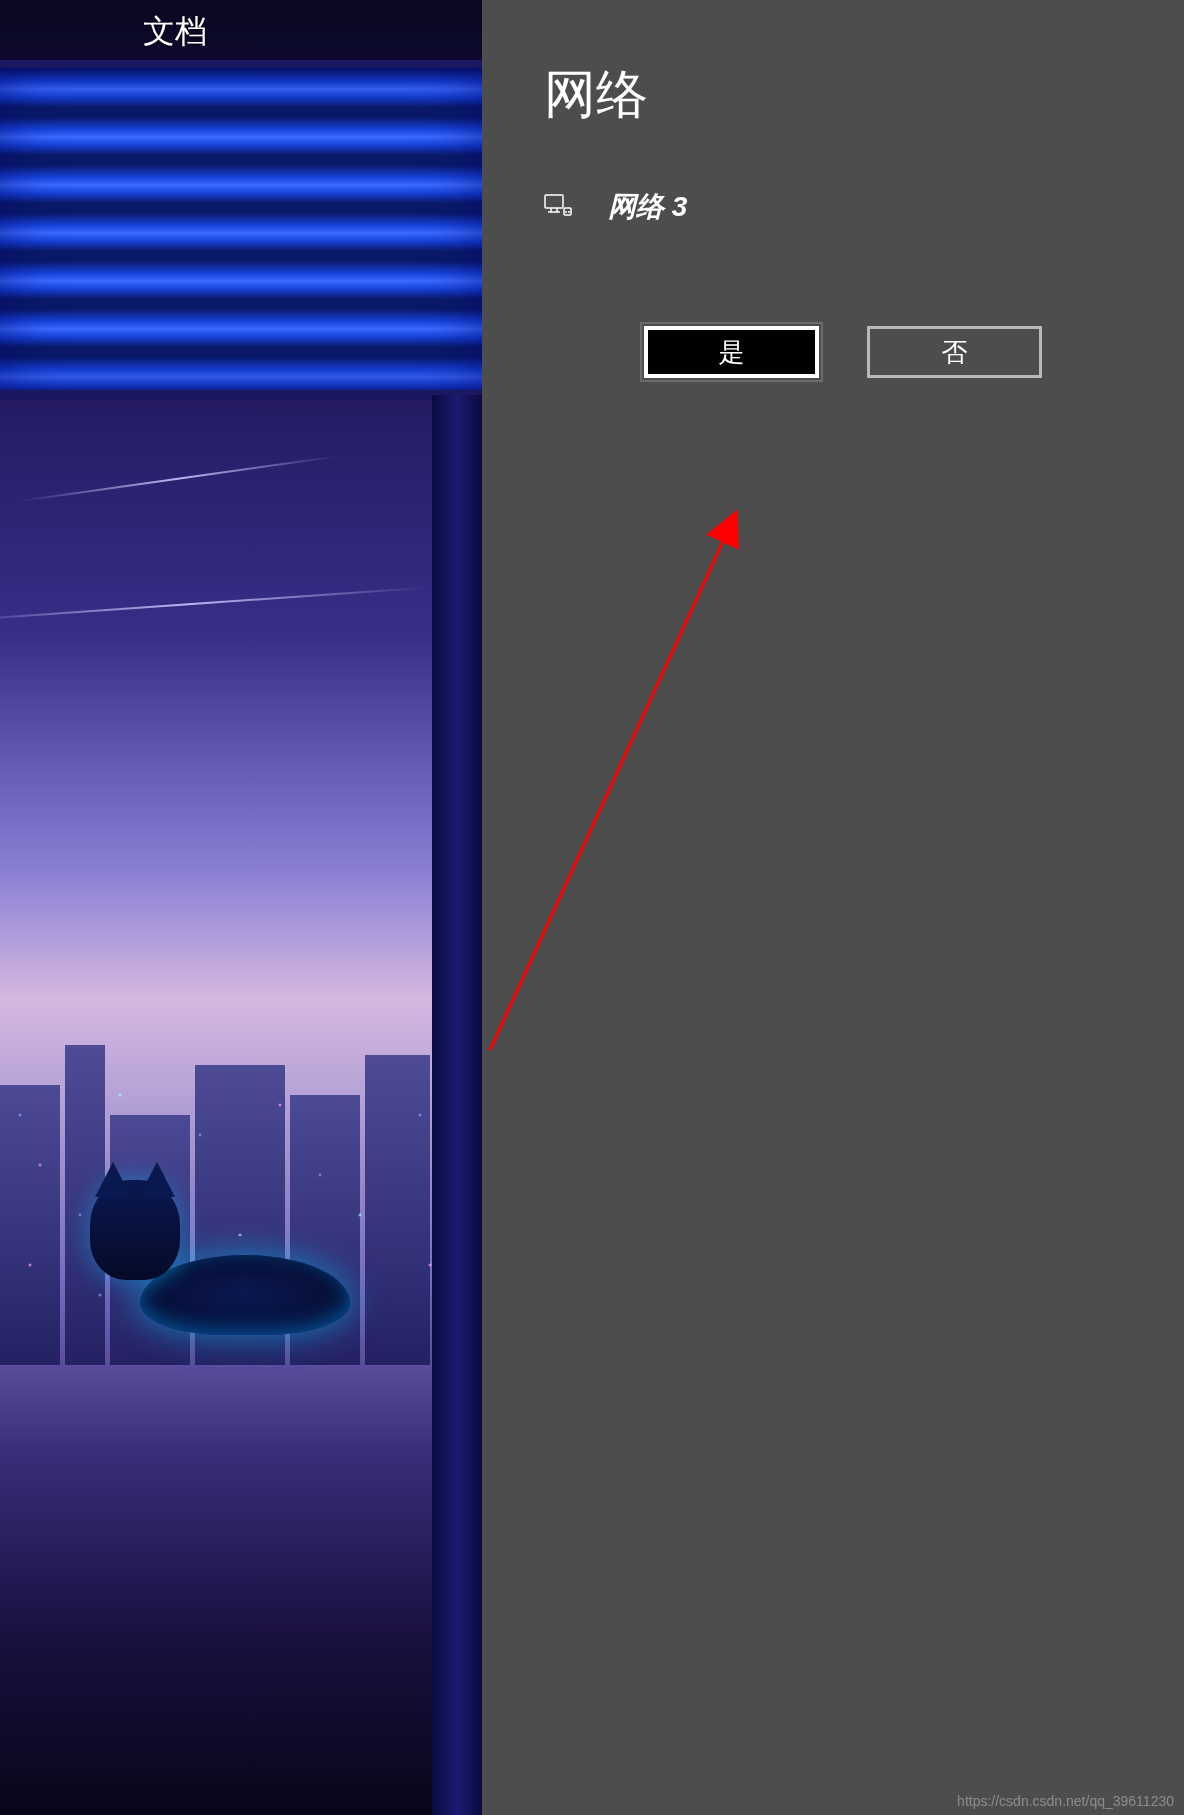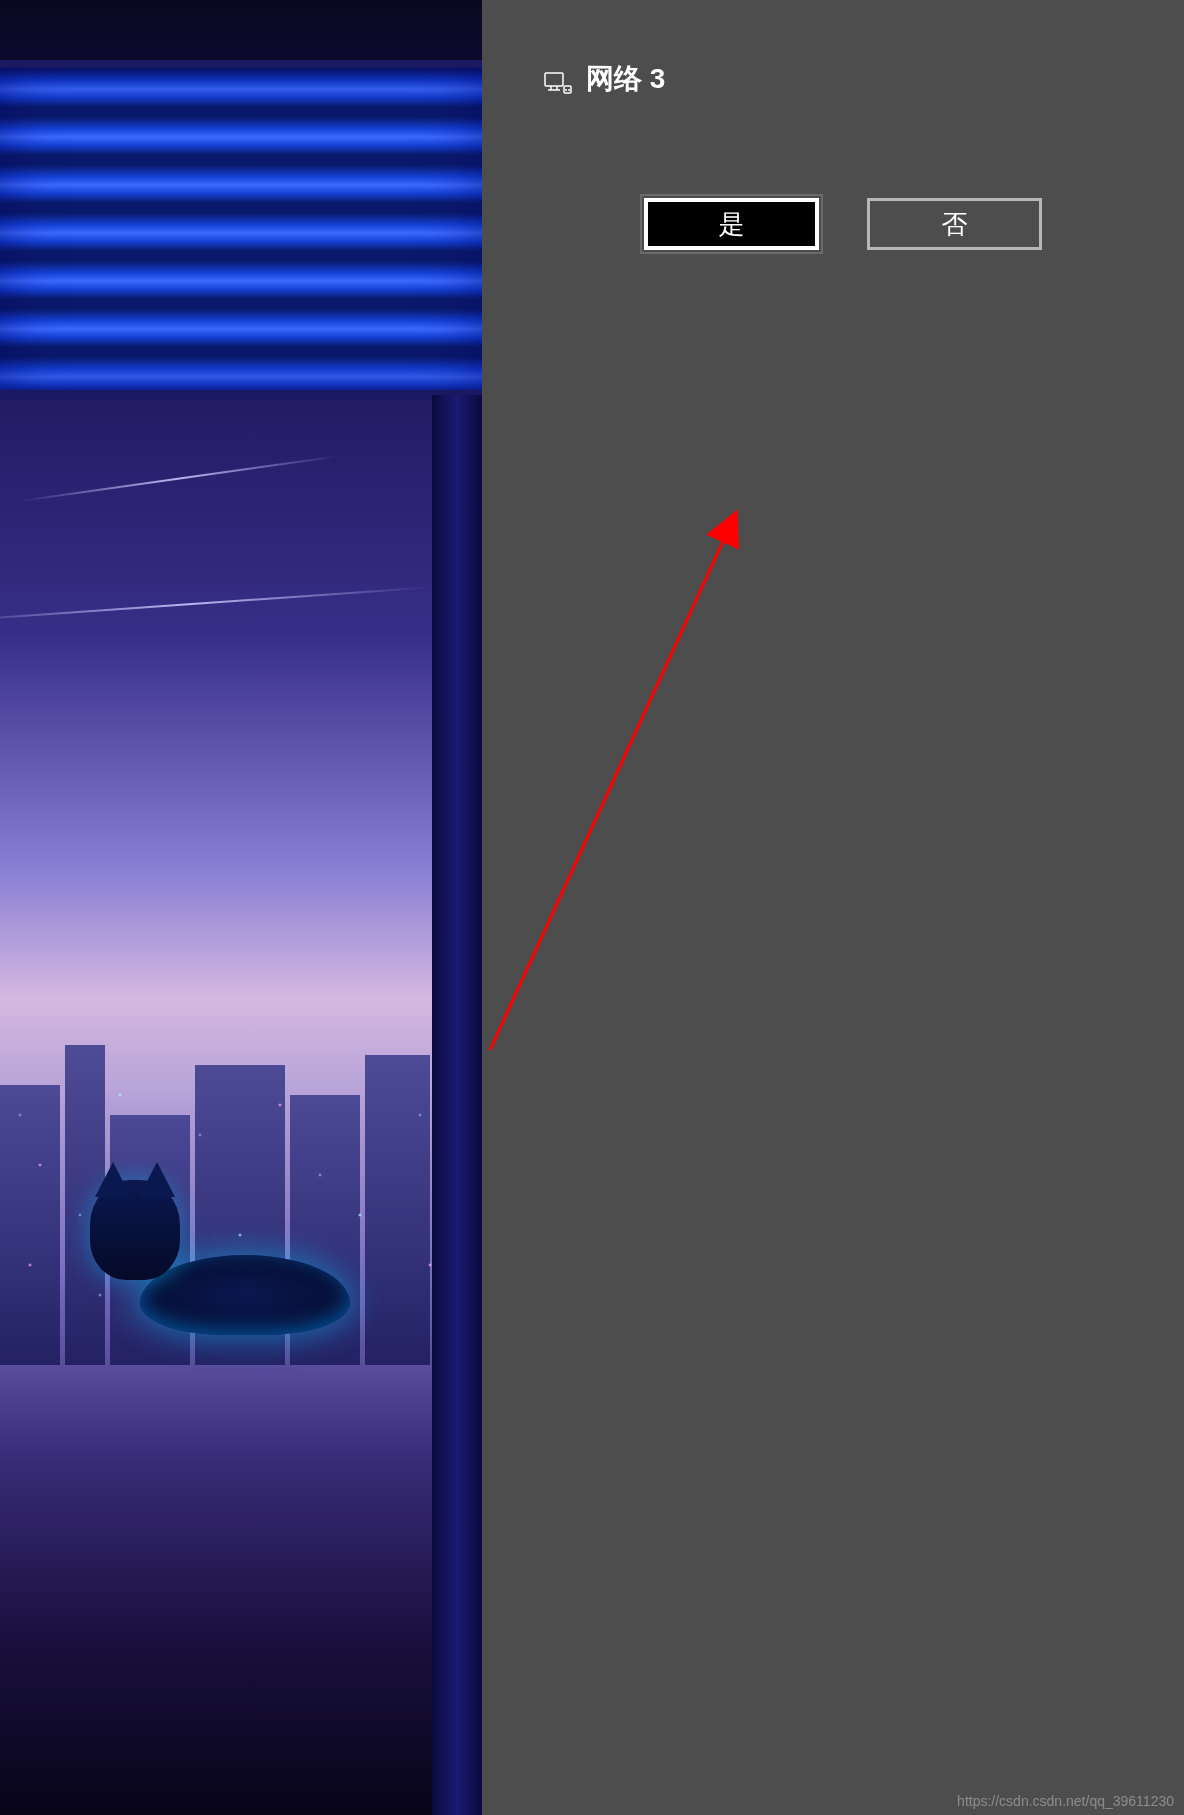--- a/index.html
+++ b/index.html
@@ -204,23 +204,24 @@
       padding: 60px 62px;
     }
     .panel-title {
       font-size: 52px;
       font-weight: 400;
       color: #fff;
       margin-bottom: 58px;
     }
     .network-row {
       display: flex;
-      align-items: flex-end;
-      gap: 14px;
+      align-items: center;
+      gap: 36px;
       margin-bottom: 65px;
+      font-style: italic;
     }
     .ethernet-icon {
       width: 28px;
       height: 22px;
       flex-shrink: 0;
     }
     .network-name {
       font-size: 28px;
       font-weight: 600;
       color: #fff;
@@ -299,23 +300,25 @@
     <div class="building b6"></div>
   </div>
   <div class="city-lights"></div>
   <div class="cat">
     <div class="cat-body"></div>
     <div class="cat-head">
       <div class="cat-ear-l"></div>
       <div class="cat-ear-r"></div>
     </div>
   </div>
+  <div class="desktop-icon-label">文档</div>
 </div>
 
 <div class="network-panel">
+  <h1 class="panel-title">网络</h1>
 
   <div class="network-row">
     <span>
       <svg class="ethernet-icon" viewBox="0 0 28 22" fill="none" stroke="#fff" stroke-width="1.5">
         <rect x="1" y="1" width="18" height="13" rx="1"></rect>
         <line x1="7" y1="14" x2="7" y2="18"></line>
         <line x1="13" y1="14" x2="13" y2="18"></line>
         <line x1="4" y1="18" x2="16" y2="18"></line>
         <rect x="20" y="14" width="7" height="7" rx="1"></rect>
         <line x1="22" y1="17" x2="22" y2="19"></line>

